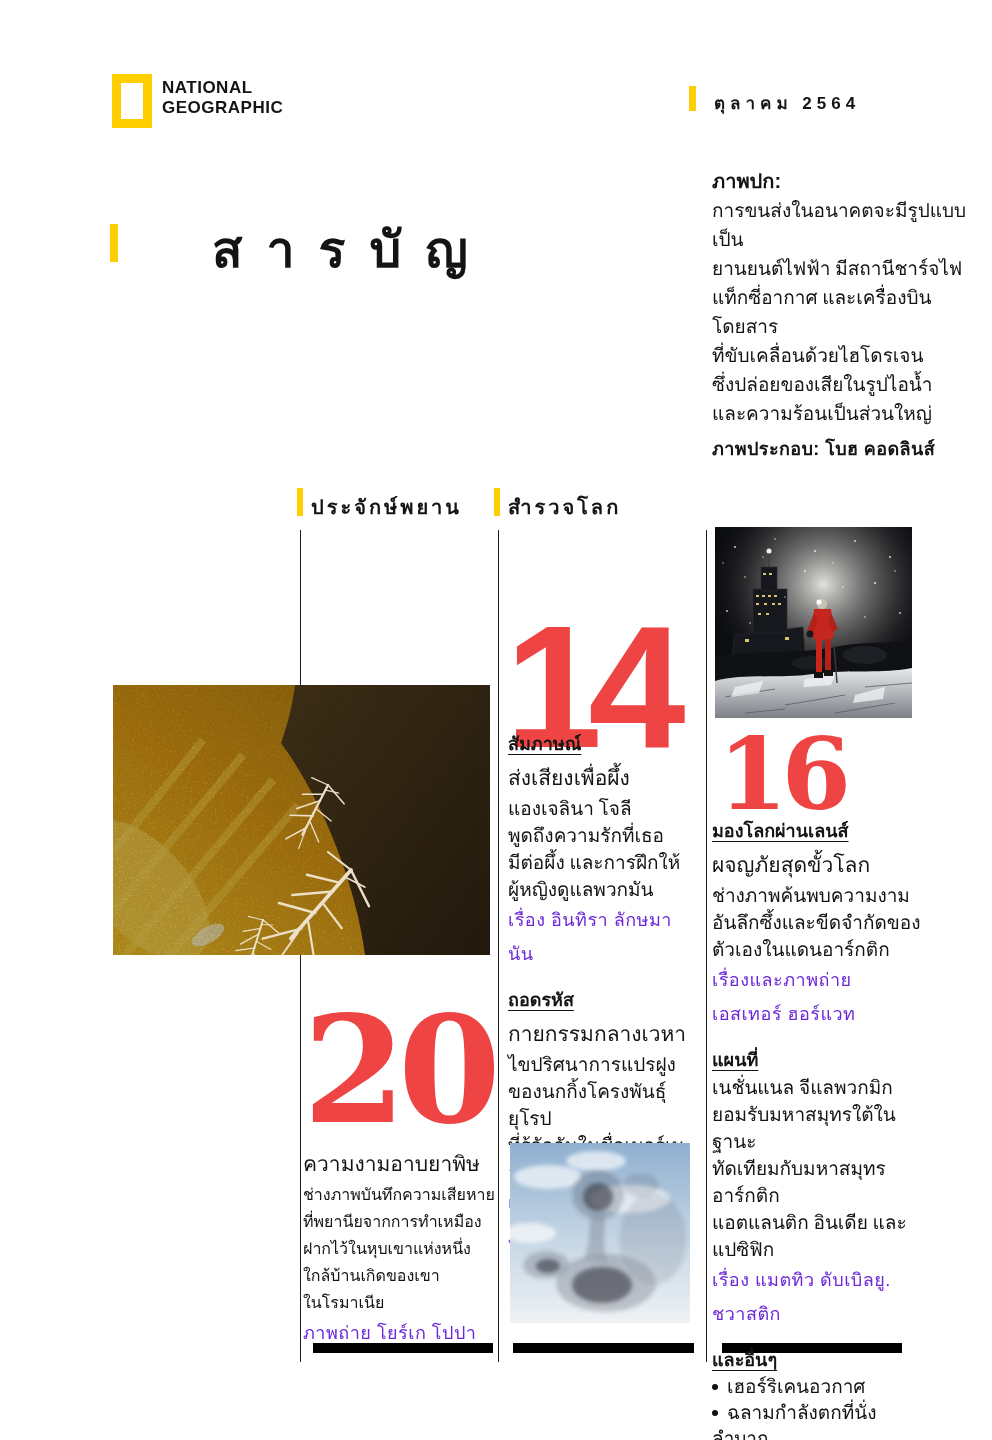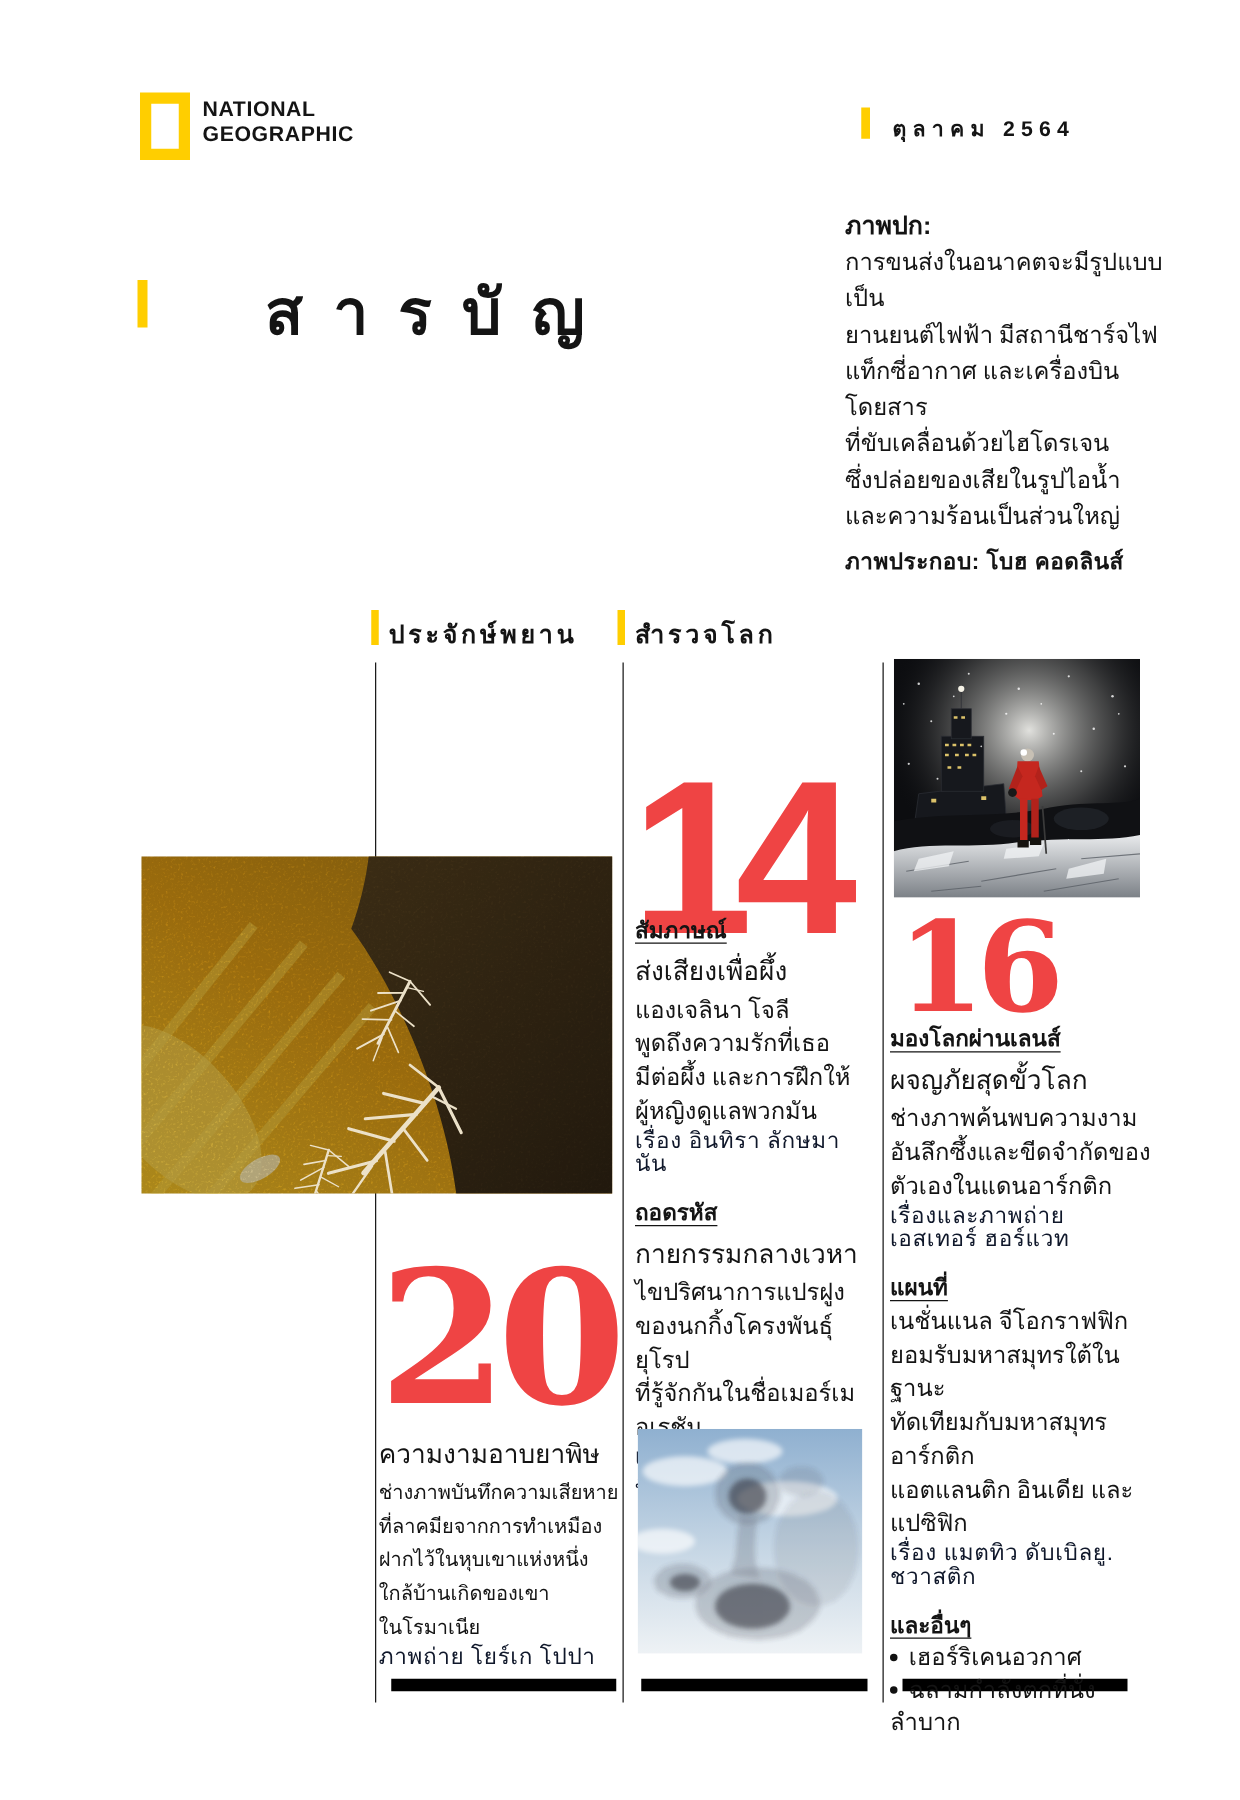--- a/index.html
+++ b/index.html
@@ -8,21 +8,21 @@
   .abs{position:absolute;}
 
   
   .logo-frame{left:112px;top:74px;width:22px;height:36px;border:9px solid #ffce00;background:#fff;}
   .brand{left:162px;top:78px;font-weight:800;font-size:17px;line-height:20px;letter-spacing:.5px;
          font-family:"Liberation Sans",sans-serif;}
   .issue-bar{left:689px;top:86px;width:7px;height:25px;background:#ffce00;}
   .issue-date{left:714px;top:89px;font-size:17px;font-weight:700;letter-spacing:5px;}
 
   
-  .cover-note{left:676px;top:166px;width:278px;}
+  .cover-note{left:712px;top:166px;width:278px;}
   .cover-note .h{font-size:20px;font-weight:700;line-height:30px;}
   .cover-note .l{font-size:19px;line-height:29px;font-family:"Liberation Serif",serif;}
   .cover-note .c{font-size:18px;font-weight:600;margin-top:6px;letter-spacing:.4px;}
 
   
   .title-bar{left:110px;top:224px;width:8px;height:38px;background:#ffce00;}
   .page-title{left:212px;top:210px;font-size:50px;font-weight:700;letter-spacing:24px;white-space:nowrap;}
 
   
   .sec-bar{top:488px;width:6px;height:28px;background:#ffce00;}
@@ -33,21 +33,21 @@
 
   
   .photo{overflow:hidden;}
   .photo svg{display:block;}
 
   
   .flow{line-height:27px;font-size:19px;}
   .kicker{font-size:18px;font-weight:600;text-decoration:underline;text-underline-offset:4px;line-height:27px;}
   .ftitle{font-size:21px;font-weight:400;line-height:29px;margin:5px 0 3px;}
   .fline{font-family:"Liberation Serif",serif;line-height:27px;}
-  .credit{line-height:19px;font-size:18px;letter-spacing:.5px;color:#0f172a;}
+  .credit{line-height:34px;font-size:18px;letter-spacing:.5px;color:#6d28d9;}
   .gap{height:16px;}
   .bullet-row{line-height:26px;font-family:"Liberation Serif",serif;}
   .bullet-dot{display:inline-block;width:6px;height:6px;background:#111;border-radius:50%;
               vertical-align:middle;margin-right:9px;margin-top:-3px;}
 
   .big-num{font-weight:700;color:#ef4444;}
   .num-14{left:505px;top:612px;font-size:175px;line-height:150px;letter-spacing:-14px;
           font-family:"Liberation Sans",sans-serif;}
   .num-16{left:718px;top:728px;font-size:100px;line-height:92px;letter-spacing:-6px;
           font-family:"DejaVu Serif",serif;font-weight:700;}
@@ -265,21 +265,21 @@
         <ellipse cx="92" cy="142" rx="30" ry="18"></ellipse>
         <ellipse cx="38" cy="123" rx="12" ry="7"></ellipse>
       </g>
     </svg>
   </div>
 
   <div class="abs" style="left:303px;top:996px;width:196px;z-index:2;">
     <div class="big-num num-20">20</div>
     <div class="ftitle">ความงามอาบยาพิษ</div>
     <div class="fline">ช่างภาพบันทึกความเสียหาย</div>
-    <div class="fline">ที่ลาคมียจากการทำเหมือง</div>
+    <div class="fline">ที่พยานียจากการทำเหมือง</div>
     <div class="fline">ฝากไว้ในหุบเขาแห่งหนึ่ง</div>
     <div class="fline">ใกล้บ้านเกิดของเขา</div>
     <div class="fline">ในโรมาเนีย</div>
     <div class="credit">ภาพถ่าย โยร์เก โปปา</div>
   </div>
 
   <div class="abs big-num num-14">14</div>
   <div class="abs flow" style="left:508px;top:731px;width:188px;z-index:2;">
     <div class="kicker">สัมภาษณ์</div>
     <div class="ftitle">ส่งเสียงเพื่อผึ้ง</div>
@@ -302,21 +302,21 @@
   <div class="abs flow" style="left:712px;top:818px;width:210px;z-index:2;">
     <div class="kicker">มองโลกผ่านเลนส์</div>
     <div class="ftitle">ผจญภัยสุดขั้วโลก</div>
     <div class="fline">ช่างภาพค้นพบความงาม</div>
     <div class="fline">อันลึกซึ้งและขีดจำกัดของ</div>
     <div class="fline">ตัวเองในแดนอาร์กติก</div>
     <div class="credit">เรื่องและภาพถ่าย</div>
     <div class="credit">เอสเทอร์ ฮอร์แวท</div>
     <div class="gap"></div>
     <div class="kicker">แผนที่</div>
-    <div class="fline">เนชั่นแนล จีโอกราฟฟิก</div>
+    <div class="fline">เนชั่นแนล จีแลพวกมิก</div>
     <div class="fline">ยอมรับมหาสมุทรใต้ในฐานะ</div>
     <div class="fline">ทัดเทียมกับมหาสมุทรอาร์กติก</div>
     <div class="fline">แอตแลนติก อินเดีย และ</div>
     <div class="fline">แปซิฟิก</div>
     <div class="credit">เรื่อง แมตทิว ดับเบิลยู.</div>
     <div class="credit">ชวาสติก</div>
     <div class="gap"></div>
     <div class="kicker">และอื่นๆ</div>
     <div class="bullet-row"><span class="bullet-dot"></span><span>เฮอร์ริเคนอวกาศ</span></div>
     <div class="bullet-row"><span class="bullet-dot"></span><span>ฉลามกำลังตกที่นั่งลำบาก</span></div>

